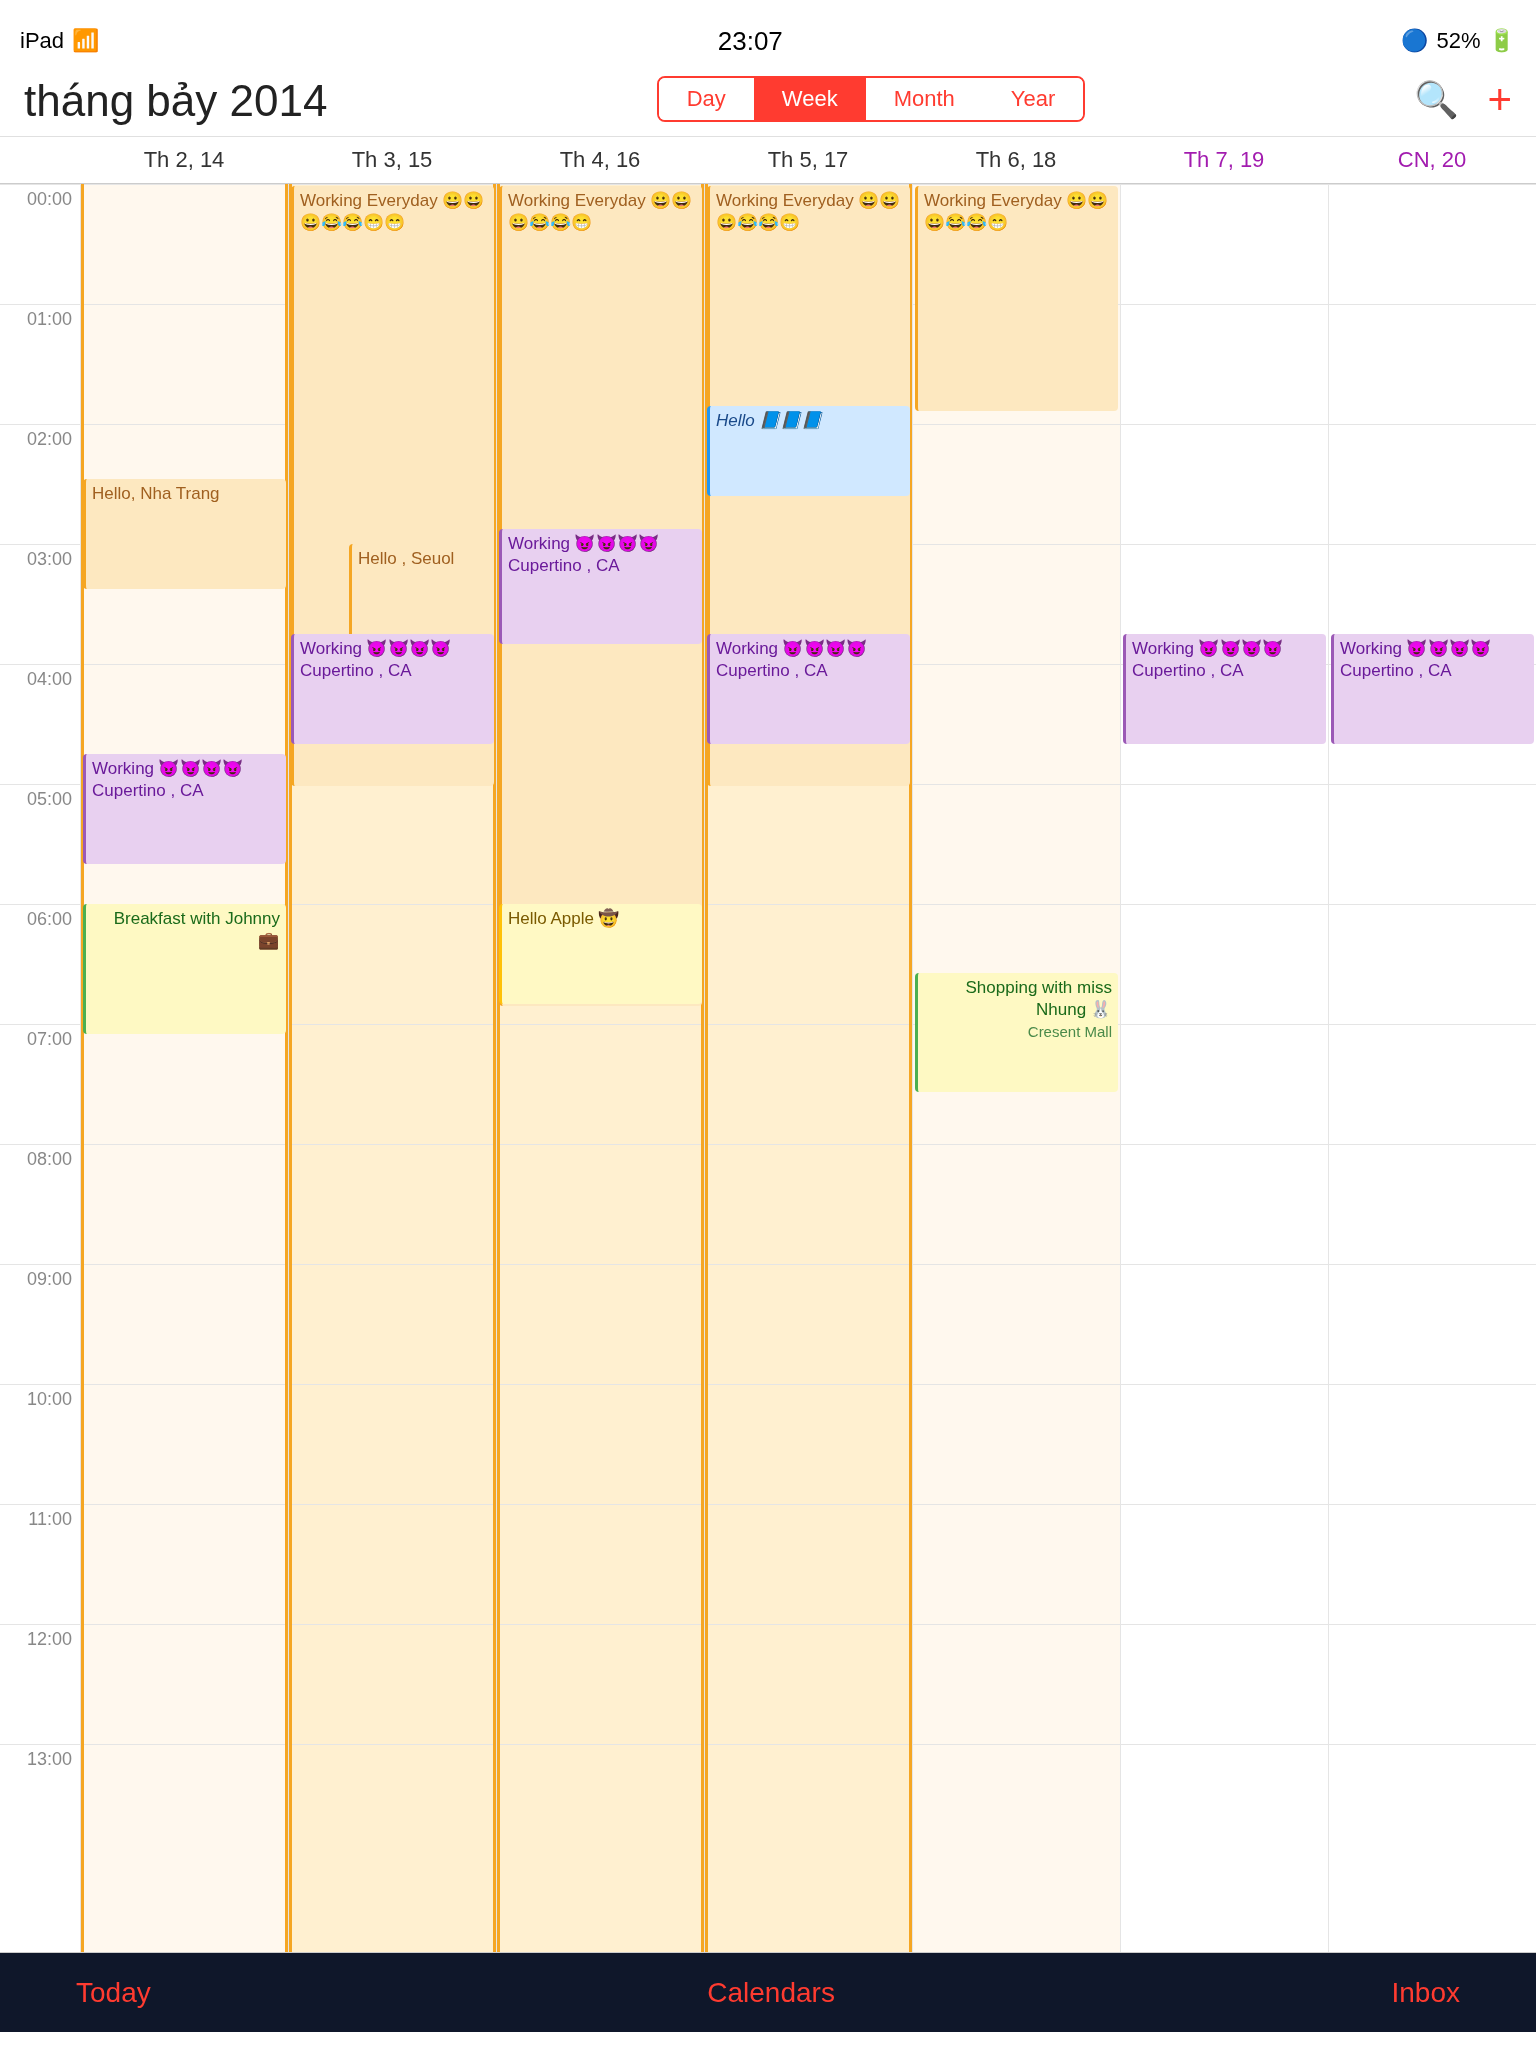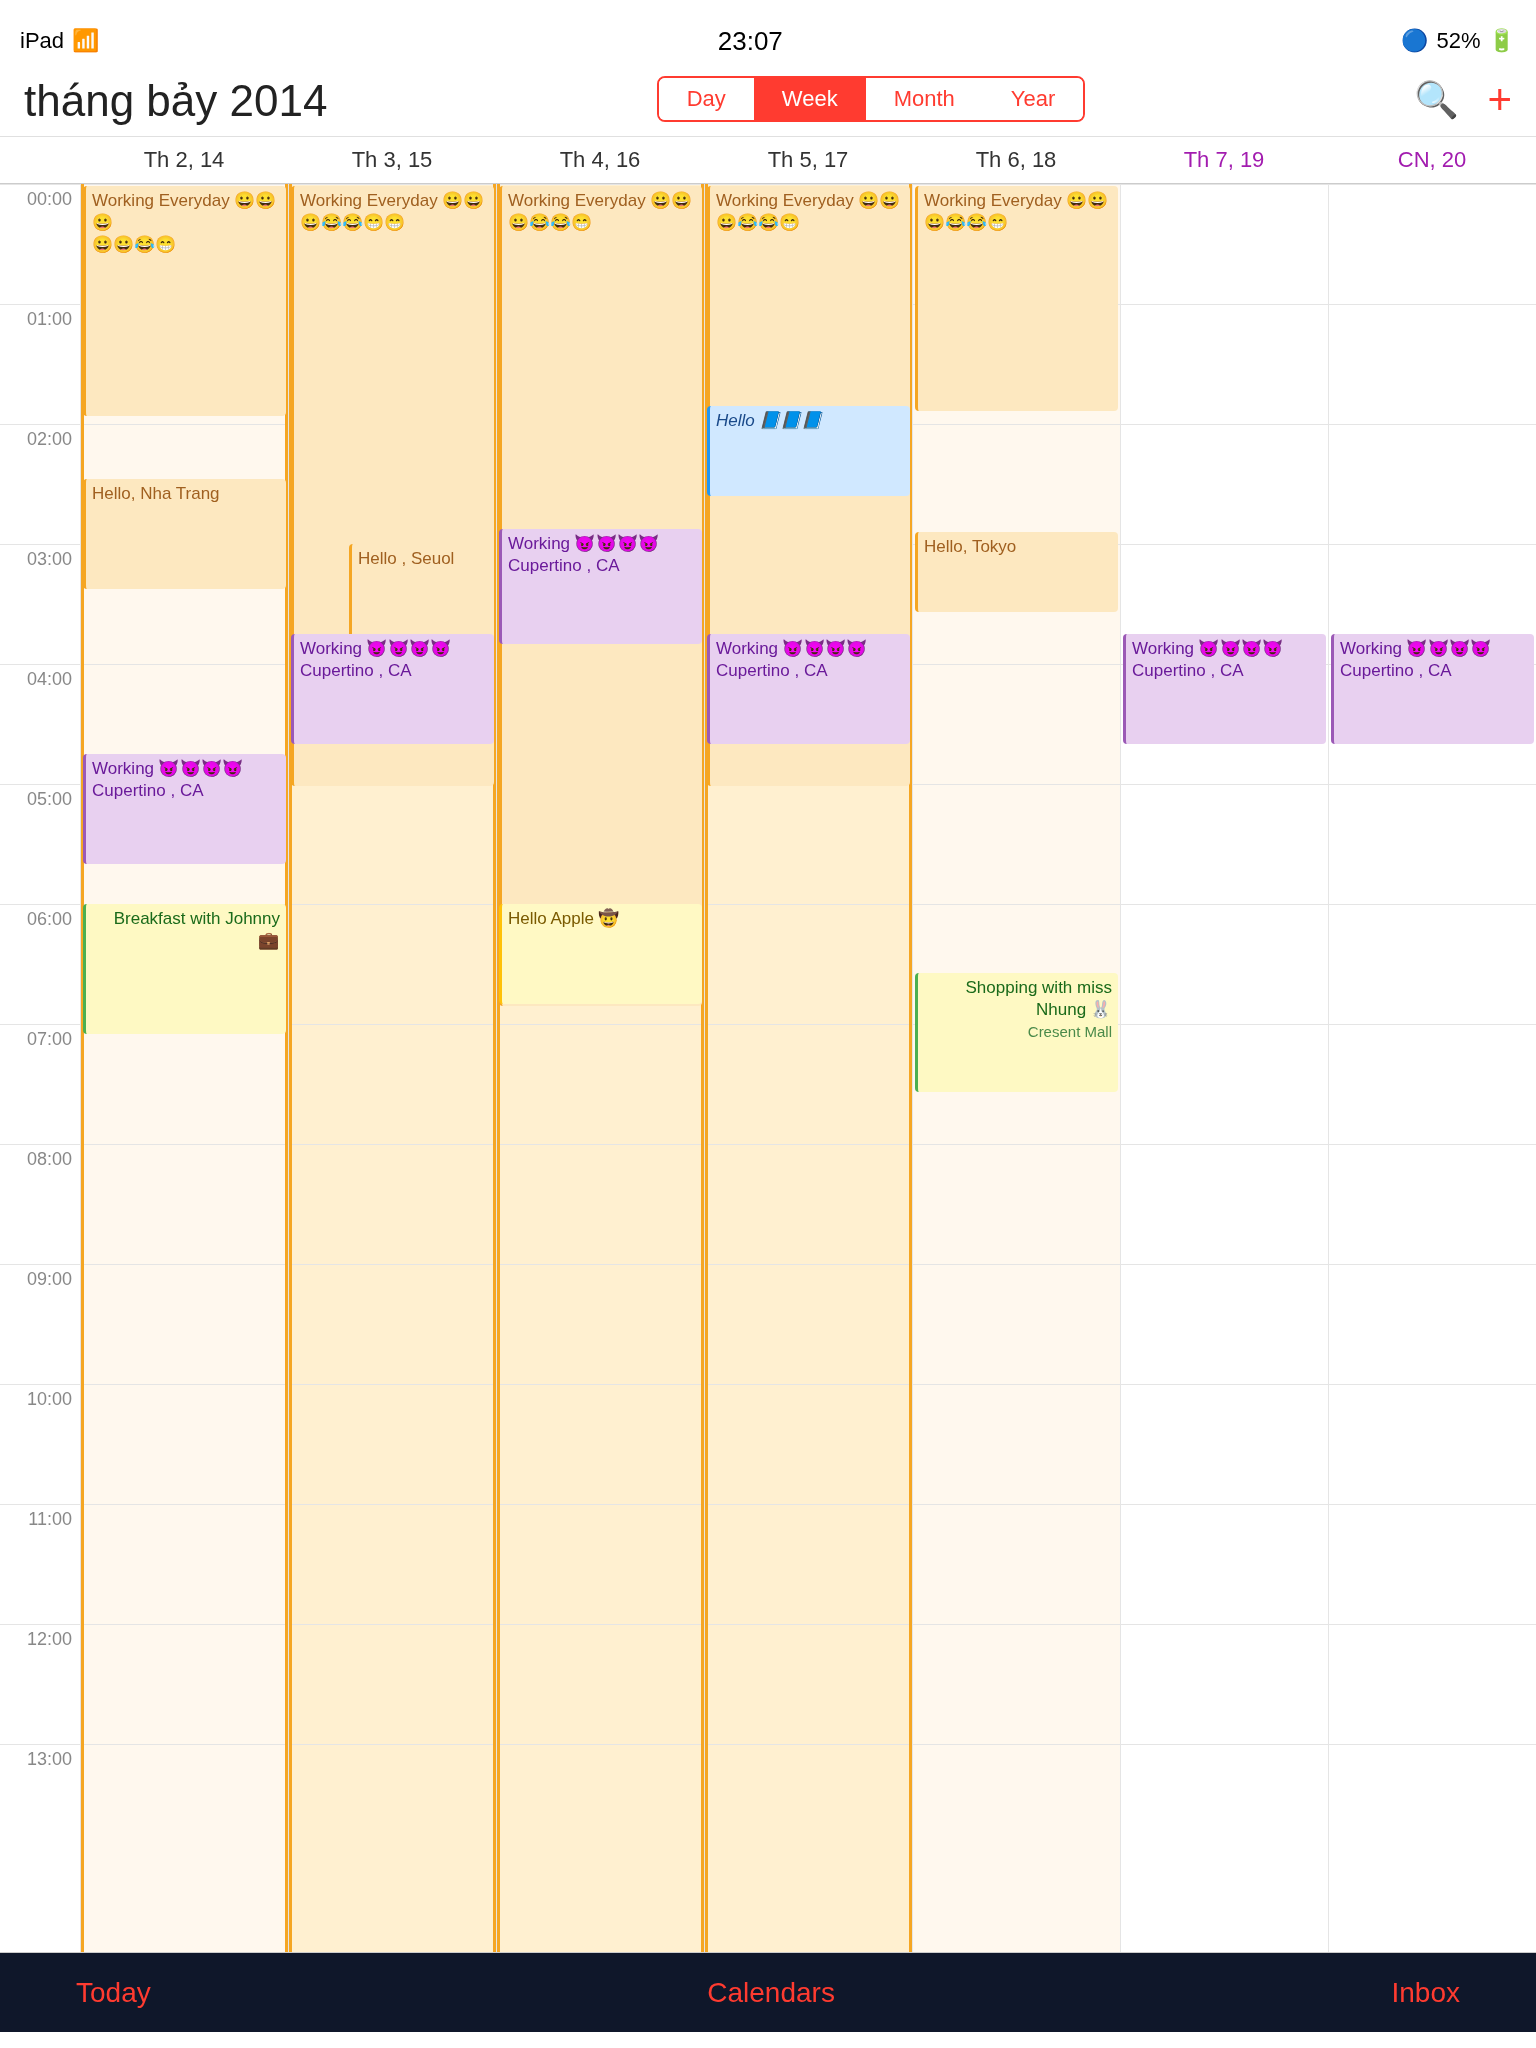--- a/index.html
+++ b/index.html
@@ -279,21 +279,20 @@
       <div class="hour-line"></div>
       <div class="hour-line"></div>
       <div class="hour-line"></div>
       <div class="hour-line"></div>
       <div class="hour-line"></div>
       <div class="hour-line"></div>
       <div class="hour-line"></div>
       <div class="hour-line"></div>
       <div class="hour-line"></div>
       <div class="events-layer">
-        <div class="event-block event-orange" style="top:2px;height:230px;">Working Everyday 😀😀😀<br>😀😀😂😁</div>
         <div class="event-block event-orange" style="top:295px;height:110px;">Hello, Nha Trang</div>
         <div class="event-block event-purple" style="top:570px;height:110px;">Working 😈😈😈😈<br>Cupertino , CA</div>
         <div class="event-block event-green" style="top:720px;height:130px;">Breakfast with Johnny 💼</div>
       </div>
     </div>
 
     <div class="day-column highlighted-strong">
       <div class="orange-line orange-line-left"></div>
       <div class="orange-line orange-line-right"></div>
       <div class="hour-line"></div>
@@ -375,21 +374,20 @@
       <div class="hour-line"></div>
       <div class="hour-line"></div>
       <div class="hour-line"></div>
       <div class="hour-line"></div>
       <div class="hour-line"></div>
       <div class="hour-line"></div>
       <div class="hour-line"></div>
       <div class="hour-line"></div>
       <div class="events-layer">
         <div class="event-block event-orange" style="top:2px;height:225px;">Working Everyday 😀😀😀😂😂😁</div>
-        <div class="event-block event-orange" style="top:348px;height:80px;">Hello, Tokyo</div>
         <div class="event-block event-green" style="top:789px;height:119px;">Shopping with miss Nhung 🐰<br><span style="font-size:15px;color:#4a8a4a;">Cresent Mall</span></div>
       </div>
     </div>
 
     <div class="day-column">
       <div class="hour-line"></div>
       <div class="hour-line"></div>
       <div class="hour-line"></div>
       <div class="hour-line"></div>
       <div class="hour-line"></div>

